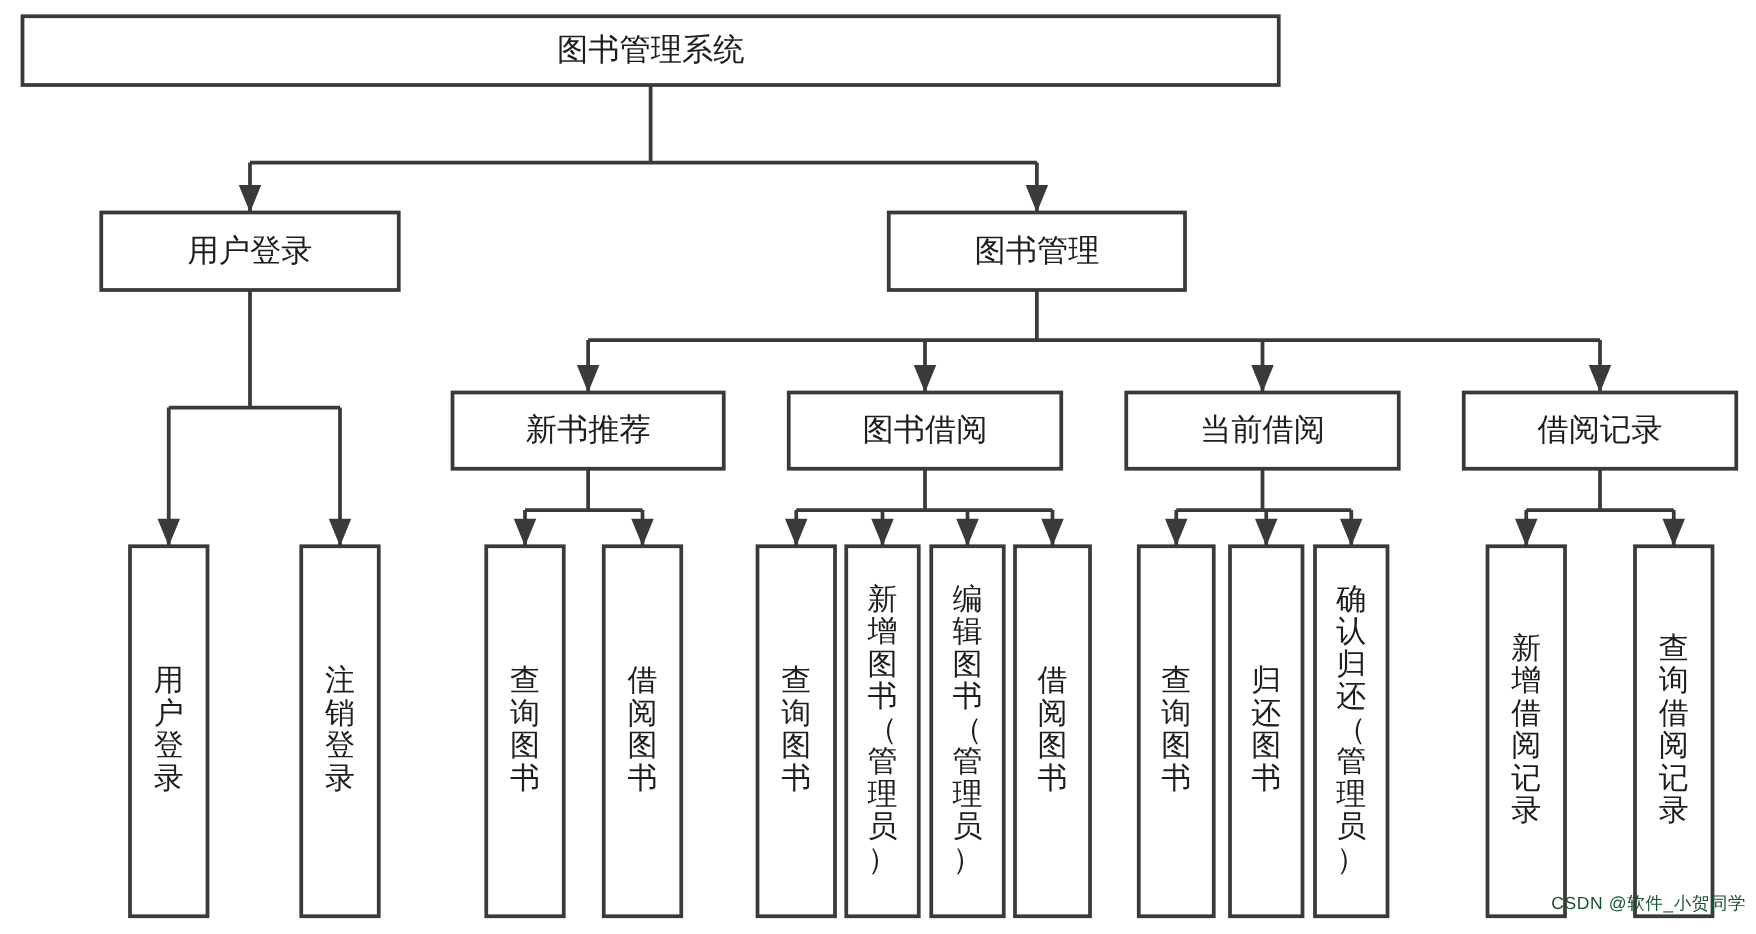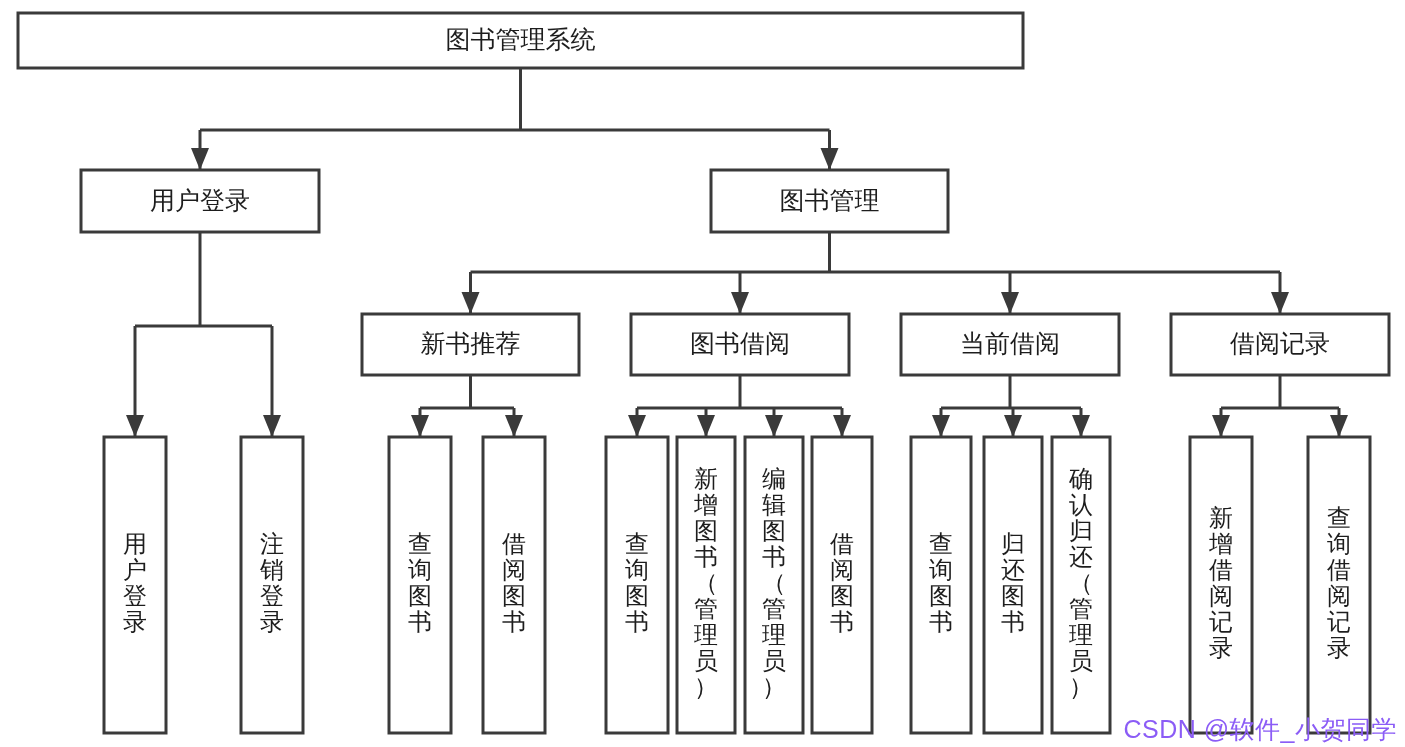--- a/index.html
+++ b/index.html
@@ -50,24 +50,24 @@
     font-size: 25px;
     text-anchor: middle;
     dominant-baseline: middle;
   }
   text.node-label.vertical {
     font-size: 24px;
   }
   .watermark {
     position: absolute;
     right: 8px;
-    bottom: 1px;
+    bottom: 15px;
     font-family: "Liberation Sans", "DejaVu Sans", sans-serif;
-    font-size: 25px;
-    color: #8b5cf6;
+    font-size: 14px;
+    color: #14532d;
     letter-spacing: 0.5px;
     white-space: nowrap;
     user-select: none;
   }
 </style>
 </head>
 <body>
 
 <div id="diagram-root">
   <svg class="flow" viewBox="0 0 1405 747" xmlns="http://www.w3.org/2000/svg">

